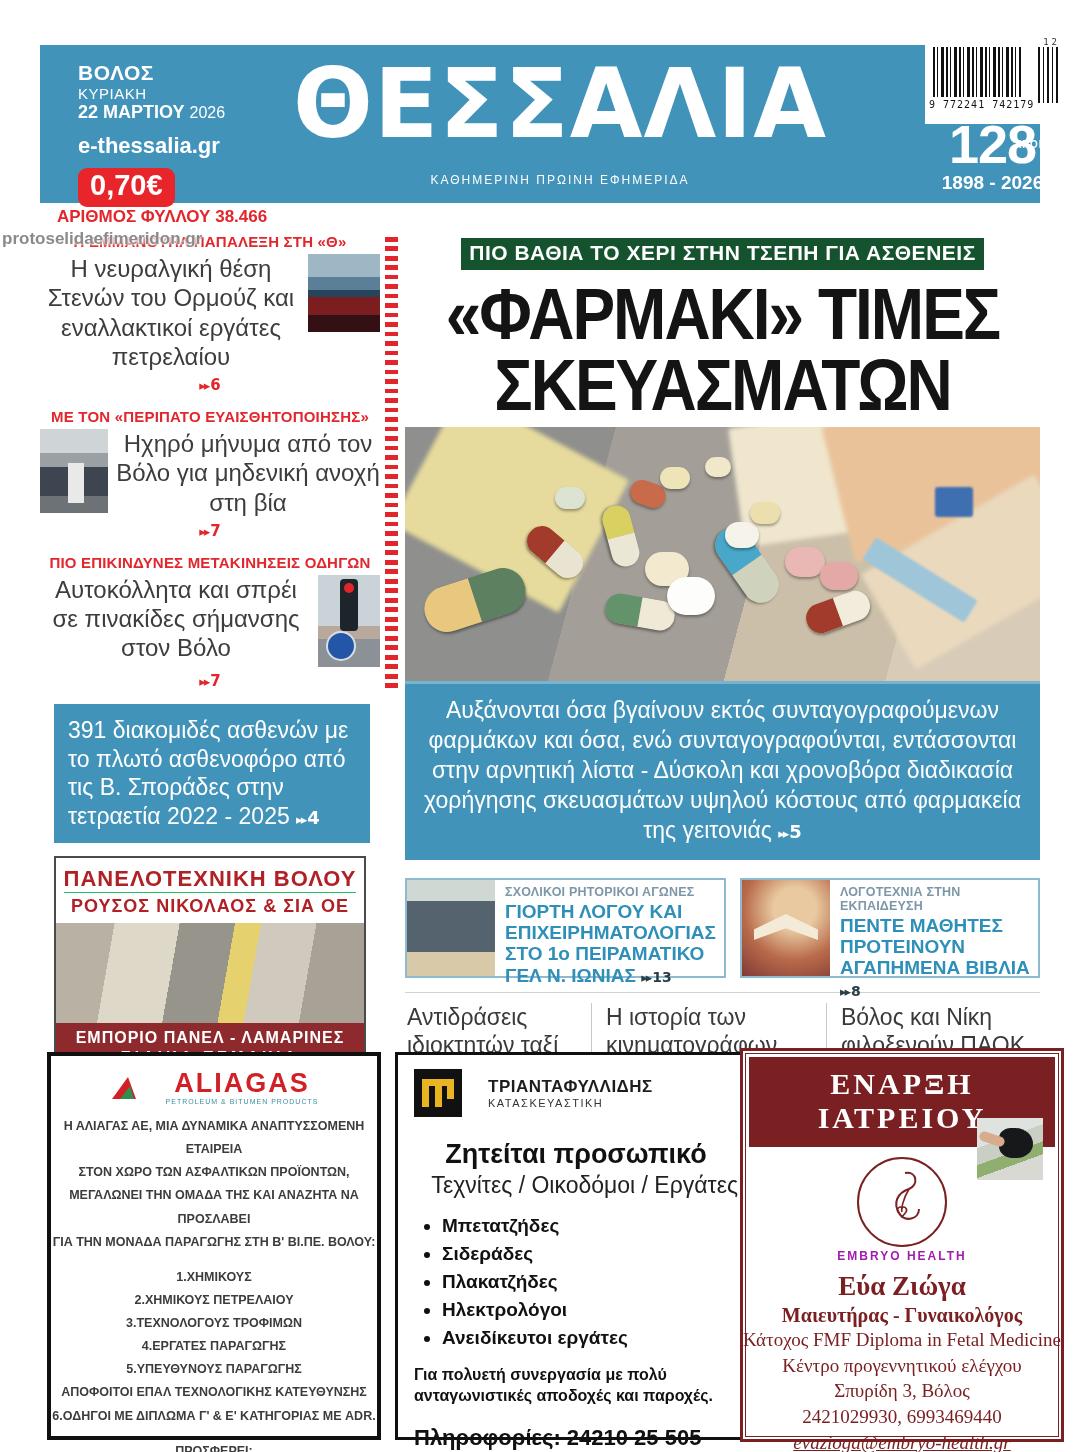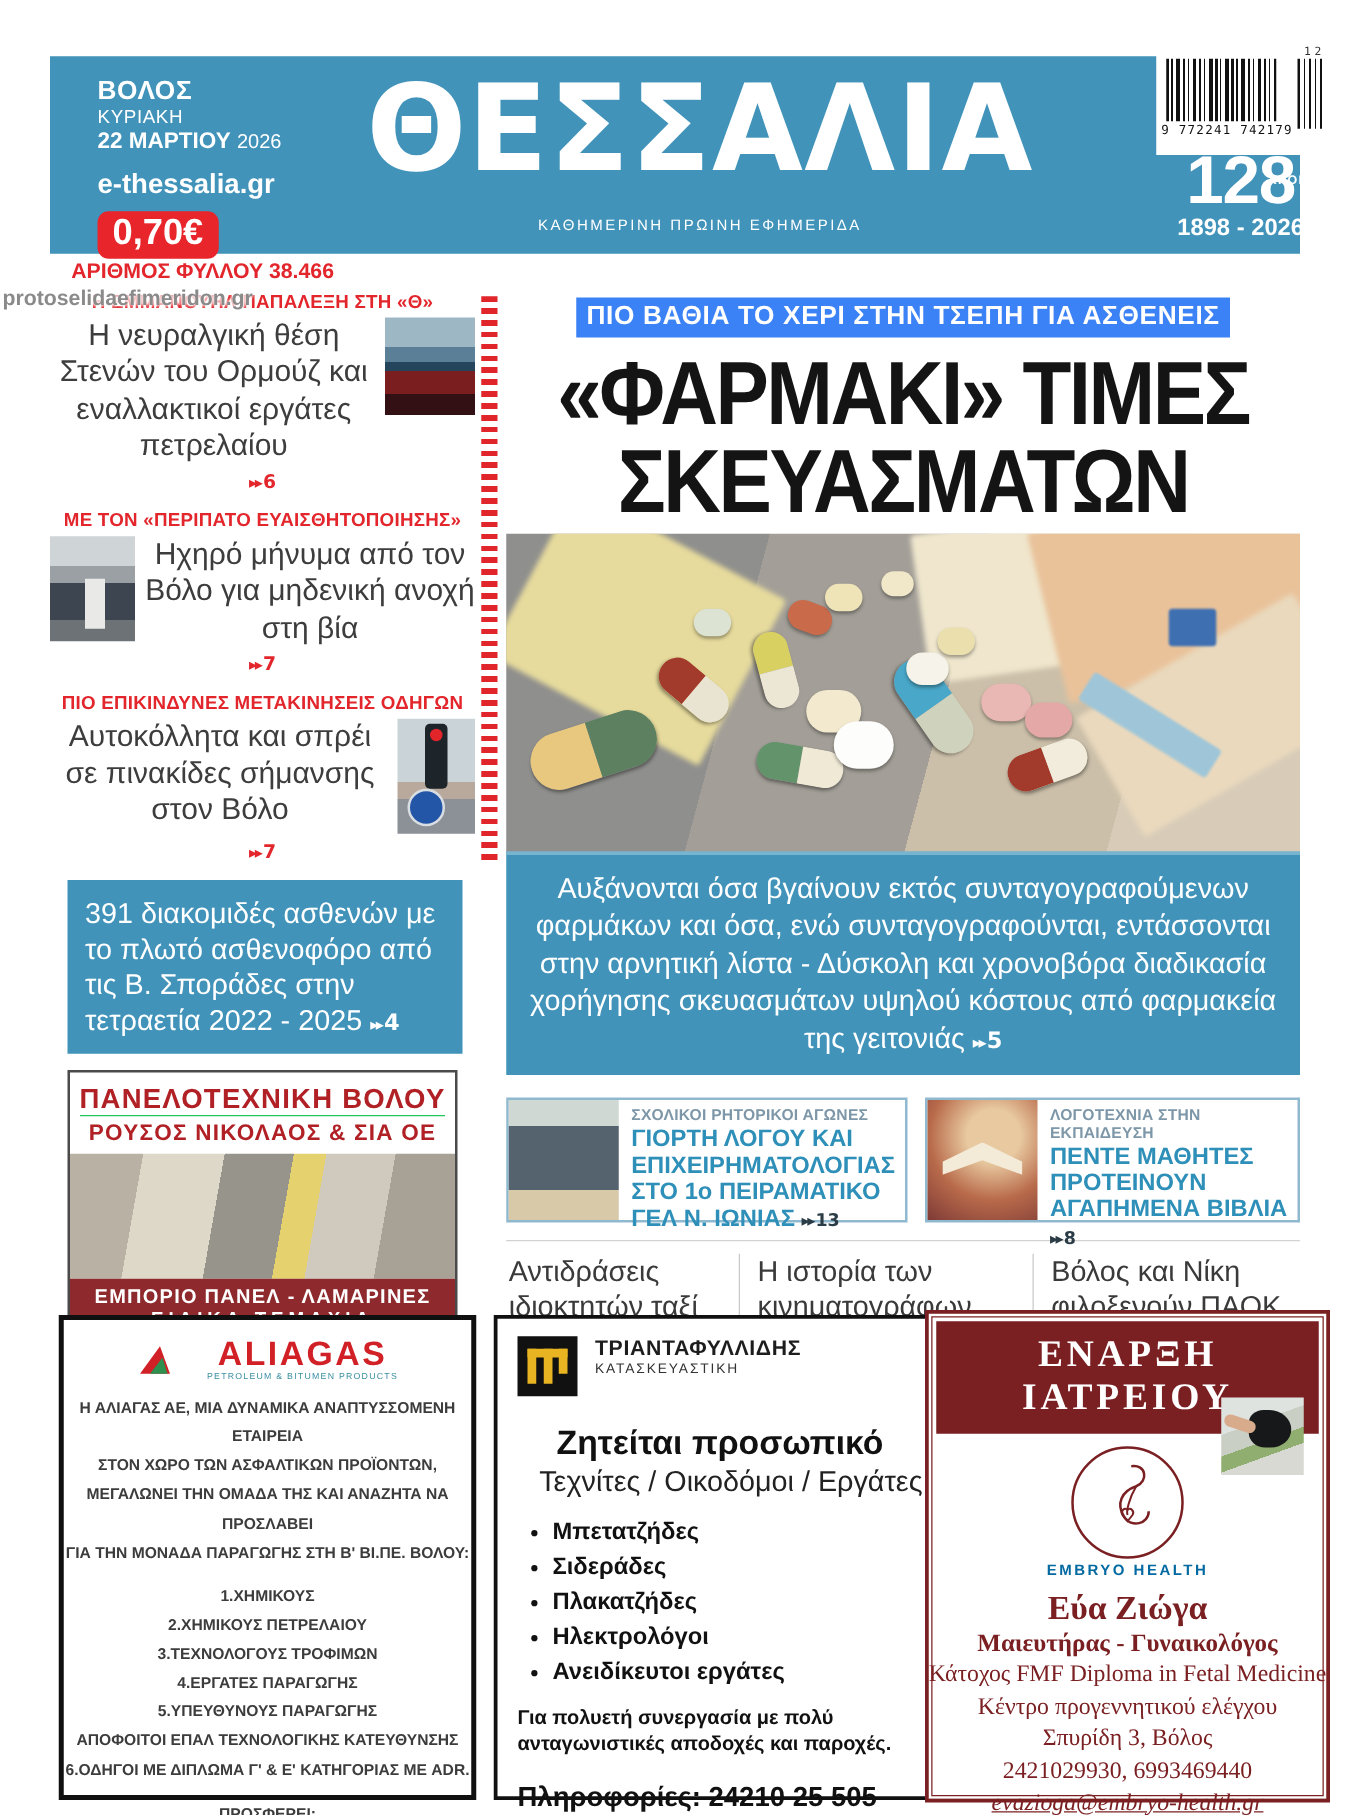--- a/index.html
+++ b/index.html
@@ -70,21 +70,21 @@
   .panel-photo2{height:104px;background:linear-gradient(80deg,#6f7d6a 0 14%,#b9b4a6 14% 34%,#8e9a84 34% 48%,#c9c4b6 48% 64%,#7e8274 64% 78%,#b5ab98 78% 100%);}
   .panel-contact{color:#b02025;font-weight:bold;font-size:14px;line-height:1.5;padding:6px 0 8px;}
 
   
   .dash-divider{position:absolute;left:385px;top:237px;width:13px;height:452px;
       background:repeating-linear-gradient(to bottom,#e0262b 0 4.5px,transparent 4.5px 9.5px);}
 
   
   .main{position:absolute;left:405px;top:238px;width:635px;}
   .main-kicker-wrap{text-align:center;}
-  .main-kicker{display:inline-block;background:#3b82f6;color:#fff;font-weight:bold;font-size:21px;
+  .main-kicker{display:inline-block;background:#14532d;color:#fff;font-weight:bold;font-size:21px;
                padding:3px 8px 5px;letter-spacing:.5px;}
   .main-headline{text-align:center;color:#141414;font-weight:bold;font-size:64px;line-height:.98;
                  letter-spacing:-2px;transform:scaleY(1.12);transform-origin:top center;margin-top:10px;
                  font-family:"Liberation Sans",sans-serif;}
   .photo-main{position:relative;height:254px;margin-top:22px;overflow:hidden;
       background:linear-gradient(105deg,#8f8f8d 0 30%,#a39f98 30% 55%,#cbbfa9 55% 78%,#d8ccb8 78% 100%);}
   .note{position:absolute;filter:blur(2px);border-radius:3px;}
   .pill{position:absolute;border-radius:999px;box-shadow:0 2px 3px rgba(0,0,0,.35);}
   .cap{position:absolute;border-radius:999px;box-shadow:0 2px 3px rgba(0,0,0,.4);overflow:hidden;}
   .cap span{position:absolute;top:0;bottom:0;width:50%;}
@@ -121,42 +121,42 @@
 
   
   .ad{position:absolute;background:#fff;}
   .ad1{left:47px;top:1052px;width:326px;height:380px;border:4px solid #101010;text-align:center;}
   .aliagas-logo{display:flex;align-items:center;justify-content:center;gap:22px;margin-top:14px;}
   .aliagas-name{color:#d12026;font-weight:bold;font-size:27px;letter-spacing:2px;line-height:1;}
   .aliagas-tag{color:#3a8fa0;font-size:7px;letter-spacing:1px;margin-top:1px;}
   .ad1 .line{color:#3c3c3c;font-weight:bold;font-size:12.5px;line-height:1.85;}
   .ad1 .blockgap{height:12px;}
   .ad2{left:395px;top:1052px;width:324px;height:382px;border:3px solid #101010;padding:0 16px;box-sizing:content-box;}
-  .tkat-logo{display:flex;gap:14px;margin-top:14px;}
+  .tkat-logo{display:flex;align-items:center;gap:26px;margin-top:14px;}
   .tkat-mark{width:48px;height:48px;background:#111;position:relative;flex:none;}
   .tkat-mark i{position:absolute;background:#e8b422;}
   .tkat-mark .m1{left:8px;top:10px;width:7px;height:28px;}
   .tkat-mark .m2{left:8px;top:10px;width:32px;height:7px;}
   .tkat-mark .m3{left:21px;top:10px;width:7px;height:28px;}
   .tkat-mark .m4{left:33px;top:10px;width:7px;height:20px;}
   .tkat-name{font-weight:bold;font-size:17px;color:#1d1d1d;letter-spacing:.5px;}
   .tkat-sub{font-size:11px;color:#333;letter-spacing:1.5px;}
   .tkat-h1{text-align:center;font-weight:bold;font-size:27px;color:#111;margin-top:22px;}
   .tkat-h2{text-align:right;font-size:23px;color:#222;margin-top:2px;}
   .tkat-list{margin:16px 0 0 28px;padding:0;color:#111;}
   .tkat-list li{font-weight:bold;font-size:19px;margin-bottom:6px;}
   .tkat-para{font-weight:bold;font-size:16px;color:#111;margin-top:16px;line-height:1.3;}
   .tkat-info{font-weight:bold;font-size:22px;color:#111;margin-top:18px;}
   .ad3{left:740px;top:1048px;width:318px;height:388px;border:3px solid #7b2022;box-shadow:inset 0 0 0 2px #fff,inset 0 0 0 3px #7b2022;
        font-family:"Liberation Serif",serif;text-align:center;}
   .embryo-head{background:#7b2022;color:#fff;font-weight:bold;font-size:30px;letter-spacing:3px;
                padding:10px 0 12px;margin:6px;}
   .embryo-logo{width:86px;height:86px;border:2px solid #7b2022;border-radius:50%;margin:10px auto 2px;position:relative;}
   .embryo-logo svg{position:absolute;left:0;top:0;}
-  .embryo-brand{color:#0369a1;font-family:"Liberation Sans",sans-serif;font-weight:bold;font-size:12px;letter-spacing:2px;}
+  .embryo-brand{color:#a21caf;font-family:"Liberation Sans",sans-serif;font-weight:bold;font-size:12px;letter-spacing:2px;}
   .embryo-name{color:#7b2022;font-weight:bold;font-size:27px;margin-top:8px;}
   .embryo-role{color:#7b2022;font-weight:bold;font-size:20px;margin-top:2px;}
   .embryo-line{color:#7b2022;font-size:19px;line-height:1.35;}
   .embryo-mail{color:#7b2022;font-size:19px;font-style:italic;text-decoration:underline;margin-top:2px;}
 </style>
 </head>
 <body>
 
 <div class="page">
 

